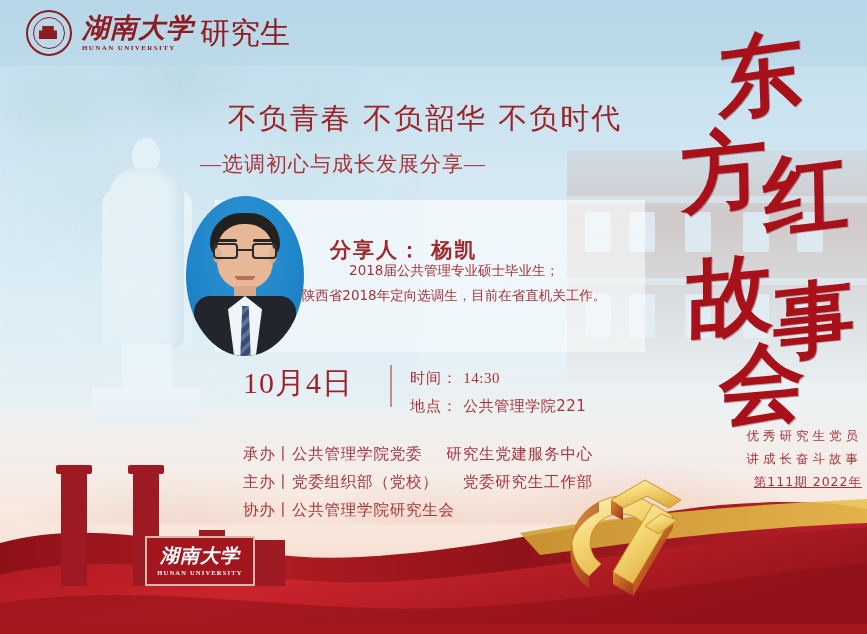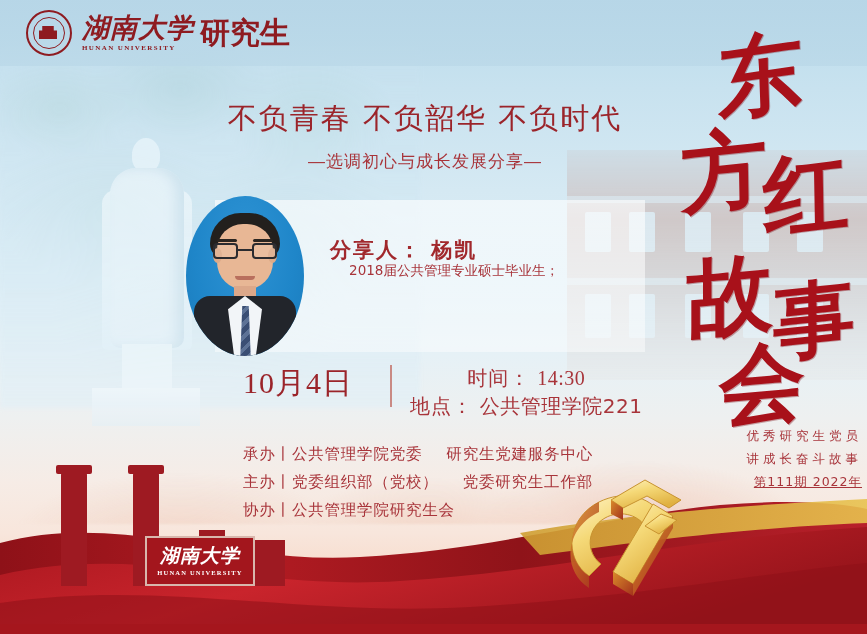--- a/index.html
+++ b/index.html
@@ -72,34 +72,34 @@
   .hu-seal:before{content:"";position:absolute;left:5px;top:5px;right:5px;bottom:5px;
     border:1px solid #8e1b20;border-radius:50%;}
   .hu-seal:after{content:"";position:absolute;left:11px;top:14px;width:18px;height:13px;
     background:#8e1b20;
     clip-path:polygon(0 35%,18% 35%,18% 0,82% 0,82% 35%,100% 35%,100% 100%,0 100%);}
   .hu-wordmark{margin-left:10px;display:flex;flex-direction:column;justify-content:center;}
   .hu-cn{font-family:"Liberation Serif","DejaVu Serif",serif;font-size:27px;font-weight:bold;
     color:#8e1b20;letter-spacing:1px;line-height:1;font-style:italic;}
   .hu-en{font-family:"Liberation Serif",serif;font-size:7px;font-weight:bold;color:#8e1b20;
     letter-spacing:1.4px;margin-top:2px;}
-  .hu-grad{font-family:"Liberation Serif","DejaVu Serif",serif;font-size:30px;font-weight:bold;
+  .hu-grad{font-family:"Liberation Serif","DejaVu Serif",serif;font-size:30px;font-weight:normal;
     color:#8e1b20;margin-left:6px;line-height:1;align-self:center;}
 
   
   .headline{
     position:absolute;left:200px;top:99px;width:450px;text-align:center;
     font-family:"DejaVu Sans","Liberation Sans",sans-serif;
     font-size:29px;font-weight:500;color:#9b242a;letter-spacing:2px;
     white-space:nowrap;
   }
   .subhead{
-    position:absolute;left:200px;top:150px;width:450px;text-align:center;
-    font-family:Liberation Sans, sans-serif;
-    font-size:17px;color:#a8343a;letter-spacing:1px;white-space:nowrap;
+    position:absolute;left:200px;top:150px;width:450px;text-align:left;
+    font-family:Liberation Serif, serif;
+    font-size:21px;color:#a8343a;letter-spacing:1px;white-space:nowrap;
   }
 
   
   .panel{
     position:absolute;left:215px;top:200px;width:430px;height:152px;
     background:linear-gradient(180deg,rgba(255,255,255,.62),rgba(255,255,255,.46));
   }
   .portrait{
     position:absolute;left:186px;top:196px;width:118px;height:160px;
     border-radius:50%/50%;
@@ -139,21 +139,21 @@
   
   .date{
     position:absolute;left:243px;top:363px;
     font-family:"Liberation Serif","DejaVu Serif",serif;
     font-size:30px;color:#9b242a;letter-spacing:1px;
   }
   .vdiv{position:absolute;left:390px;top:365px;width:1.5px;height:42px;background:#c98a84;}
   .timeline{
     position:absolute;left:410px;top:364px;
     font-family:"DejaVu Sans","Liberation Sans",sans-serif;
-    font-size:20px;color:#a8343a;line-height:28px;letter-spacing:.5px;text-align:center;
+    font-size:15px;color:#a8343a;line-height:28px;letter-spacing:.5px;
   }
   .timeline .lbl{letter-spacing:1px;}
   .timeline .val{font-family:"Liberation Serif","DejaVu Serif",serif;}
 
   
   .orgs{
     position:absolute;left:243px;top:440px;
     font-family:"DejaVu Sans","Liberation Sans",sans-serif;
     font-size:15.5px;color:#a8343a;line-height:28px;letter-spacing:.8px;
   }
@@ -271,20 +271,21 @@
       </div>
     <div class="mouth"></div>
       <div class="neck"></div>
     <div class="suit"></div>
       <div class="shirt"></div>
       <div class="tie"></div>
   </div>
   <div class="speaker-title">分享人： 杨凯</div>
   <div class="bio">
     <div>2018届公共管理专业硕士毕业生；</div>
+    <div>陕西省2018年定向选调生，目前在省直机关工作。</div>
   </div>
 
   <div class="date">10月4日</div>
   <div class="vdiv"></div>
   <div class="timeline">
     <div>
       <span class="lbl">时间：</span>
       <span class="val">14:30</span>
     </div>
     <div>

